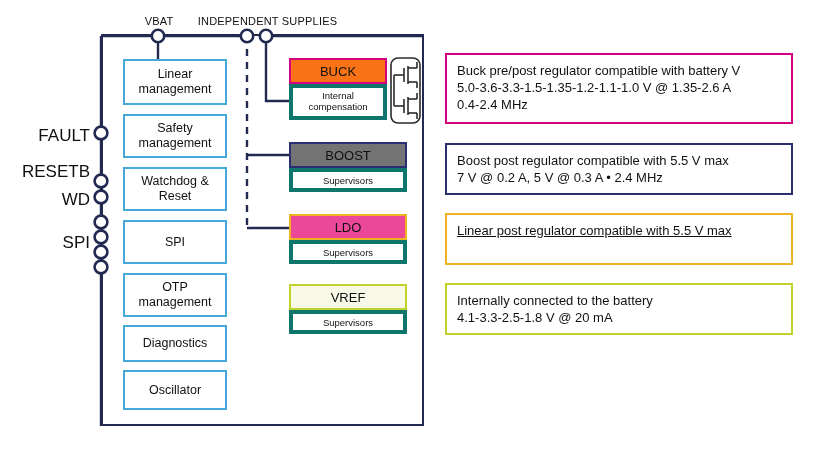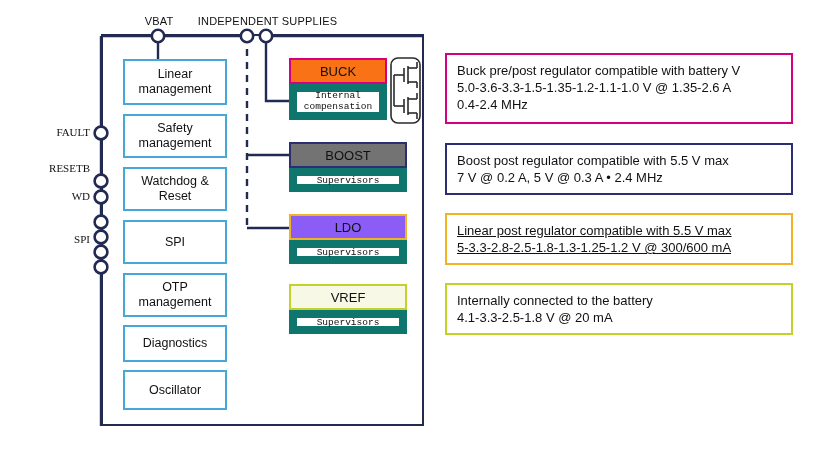--- a/index.html
+++ b/index.html
@@ -14,21 +14,21 @@
   .abs{position:absolute;box-sizing:border-box;}
 
   
   .toplabel{
     font-size:11px;letter-spacing:.2px;color:#111;white-space:nowrap;
     text-align:center;
   }
 
   
   .pinlabel{
-    font-size:11px;color:#111;white-space:nowrap;text-align:right;font-family:Liberation Serif, serif;
+    font-size:17px;color:#111;white-space:nowrap;text-align:right;
   }
 
   
   .chip-outline{
     border:2.5px solid #232a52;background:#ffffff;
   }
 
   
   .fblock{
     border:2px solid #45a7da;background:#ffffff;
@@ -38,25 +38,25 @@
   }
 
   
   .reg-head{
     display:flex;align-items:center;justify-content:center;
     font-size:13px;color:#111;text-align:center;
   }
   .reg-sub{
     display:flex;align-items:center;justify-content:center;
     font-size:9.5px;color:#111;text-align:center;
-    border:8px solid #0f766e;background:#ffffff;font-family:Liberation Mono, monospace;
+    border:4px solid #0f766e;background:#ffffff;
   }
   .reg-buck  {border:2.5px solid #d5007f;background:#f97316;}
   .reg-boost {border:2.5px solid #2b2f72;background:#737373;}
-  .reg-ldo   {border:2.5px solid #f0b323;background:#8b5cf6;}
+  .reg-ldo   {border:2.5px solid #f0b323;background:#ec4899;}
   .reg-vref  {border:2.5px solid #c3d12b;background:#f7f8e6;}
 
   .sub-buck{font-size:9.5px;line-height:1.15;}
 
   
   .callout{
     background:#ffffff;font-size:13px;line-height:1.32;color:#111;
     padding:7px 5px 7px 10px;box-sizing:border-box;
   }
   .c-buck {border:2.5px solid #d5007f;}
@@ -223,21 +223,20 @@
     <div>0.4-2.4 MHz</div>
   </div>
 
   <div class="abs callout c-boost" style="left:445px;top:143px;width:348px;height:52px;">
     <div>Boost post regulator compatible with 5.5 V max</div>
     <div>7 V @ 0.2 A, 5 V @ 0.3 A • 2.4 MHz</div>
   </div>
 
   <div class="abs callout c-ldo" style="left:445px;top:213px;width:348px;height:52px;">
     <div>Linear post regulator compatible with 5.5 V max</div>
-    <div>5-3.3-2.8-2.5-1.8-1.3-1.25-1.2 V @ 300/600 mA</div>
   </div>
 
   <div class="abs callout c-vref" style="left:445px;top:283px;width:348px;height:52px;">
     <div>Internally connected to the battery</div>
     <div>4.1-3.3-2.5-1.8 V @ 20 mA</div>
   </div>
 
 </div>
 
 </body></html>

